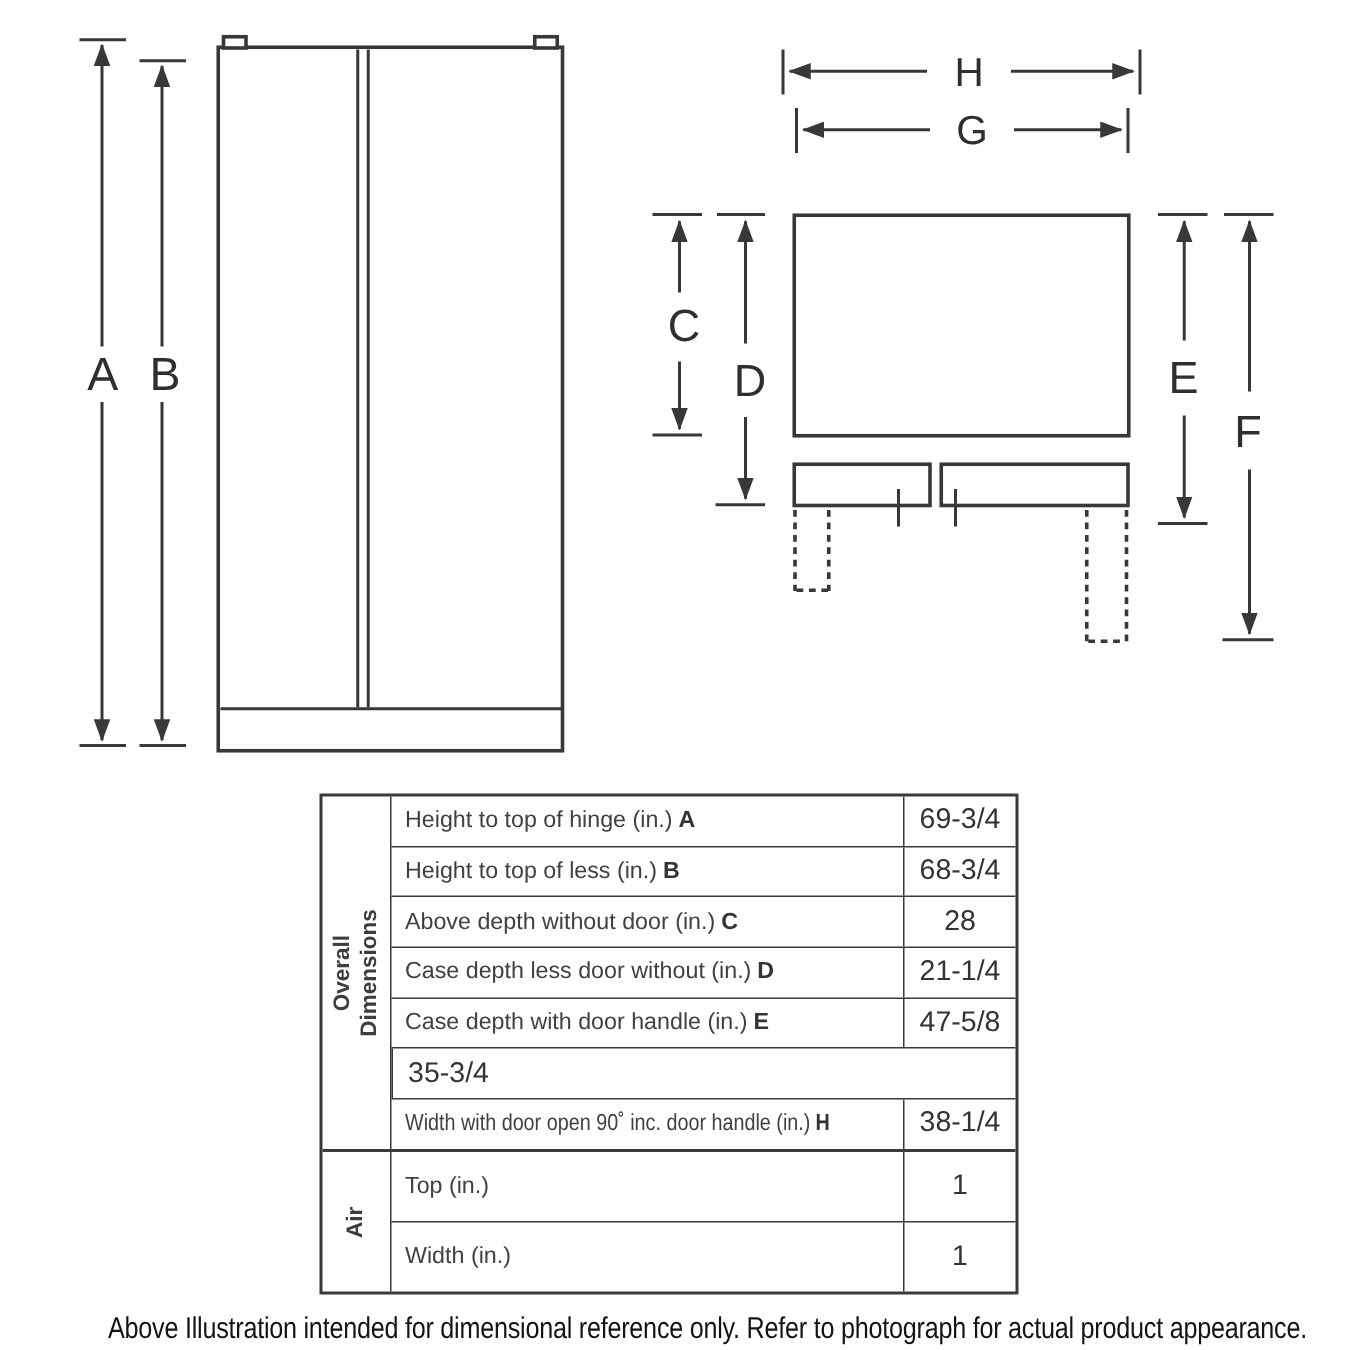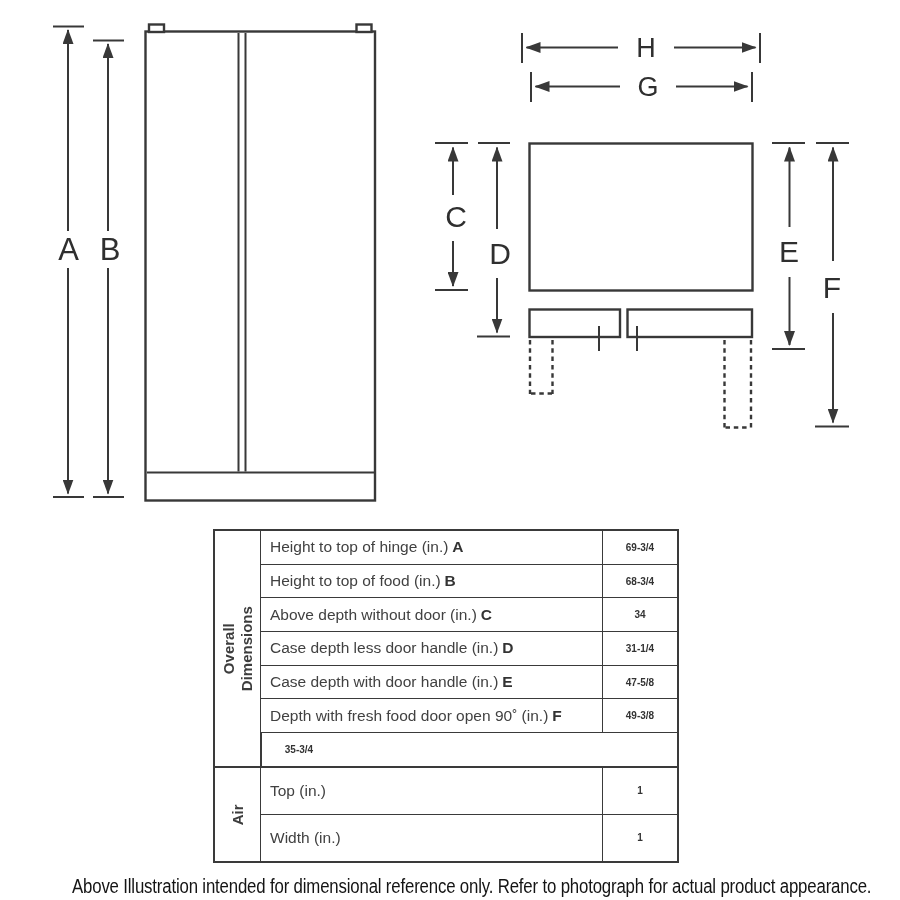--- a/index.html
+++ b/index.html
@@ -26,21 +26,21 @@
   .side-cell span{transform:rotate(-90deg);white-space:pre-line;font-weight:bold;font-size:15px;
     line-height:1.18;text-align:center;color:#3d3d3d;}
   .rows-col{flex:1;display:flex;flex-direction:column;min-width:0;}
   .t-row{flex:1;display:flex;align-items:stretch;border-bottom:1.5px solid #3a3a3a;min-height:0;}
   .t-row:last-child{border-bottom:none;}
   .label-cell{flex:1;display:flex;align-items:center;padding-left:9px;min-width:0;overflow:hidden;}
   .cell-inner{white-space:nowrap;font-size:15.5px;color:#414141;}
   .cell-inner .letter{font-weight:bold;color:#333;margin-left:4px;}
   .cell-inner.squeeze{transform:scaleX(0.85);transform-origin:left center;}
   .val-cell{width:74px;flex:none;border-left:1.5px solid #3a3a3a;display:flex;align-items:center;justify-content:center;
-    font-weight:bold;font-size:10px;color:#333;}
+    font-weight:normal;font-size:19px;color:#333;}
 
   
   .footer-note{position:absolute;left:0;top:875px;width:900px;text-align:center;
     font-size:20px;color:#141414;white-space:nowrap;
     transform:scaleX(0.84);transform-origin:50% 50%;letter-spacing:-0.2px;}
 </style>
 </head>
 <body>
 
 <svg id="diagram" width="900" height="520" viewBox="0 0 900 520">
@@ -147,50 +147,50 @@
     </div>
     <div class="rows-col">
       <div class="t-row">
         <div class="label-cell">
             <span class="cell-inner"><span>Height to top of hinge (in.)</span><span class="letter">A</span></span>
           </div>
         <div class="val-cell">69-3/4</div>
       </div>
       <div class="t-row">
         <div class="label-cell">
-            <span class="cell-inner"><span>Height to top of food (in.)</span><span class="letter">B</span></span>
+            <span class="cell-inner"><span>Height to top of less (in.)</span><span class="letter">B</span></span>
           </div>
         <div class="val-cell">68-3/4</div>
       </div>
       <div class="t-row">
         <div class="label-cell">
             <span class="cell-inner"><span>Above depth without door (in.)</span><span class="letter">C</span></span>
           </div>
-        <div class="val-cell">34</div>
-      </div>
-      <div class="t-row">
-        <div class="label-cell">
-            <span class="cell-inner"><span>Case depth less door handle (in.)</span><span class="letter">D</span></span>
-          </div>
-        <div class="val-cell">31-1/4</div>
+        <div class="val-cell">28</div>
+      </div>
+      <div class="t-row">
+        <div class="label-cell">
+            <span class="cell-inner"><span>Case depth less door without (in.)</span><span class="letter">D</span></span>
+          </div>
+        <div class="val-cell">21-1/4</div>
       </div>
       <div class="t-row">
         <div class="label-cell">
             <span class="cell-inner"><span>Case depth with door handle (in.)</span><span class="letter">E</span></span>
           </div>
         <div class="val-cell">47-5/8</div>
       </div>
       <div class="t-row">
-        <div class="label-cell">
-            <span class="cell-inner"><span>Depth with fresh food door open 90˚ (in.)</span><span class="letter">F</span></span>
-          </div>
-        <div class="val-cell">49-3/8</div>
-      </div>
-      <div class="t-row">
         <div class="val-cell">35-3/4</div>
+      </div>
+      <div class="t-row">
+        <div class="label-cell">
+            <span class="cell-inner squeeze"><span>Width with door open 90˚ inc. door handle (in.)</span><span class="letter">H</span></span>
+          </div>
+        <div class="val-cell">38-1/4</div>
       </div>
     </div>
   </div>
 
   <div class="section air">
     <div class="side-cell">
       <span>Air</span>
     </div>
     <div class="rows-col">
       <div class="t-row">

